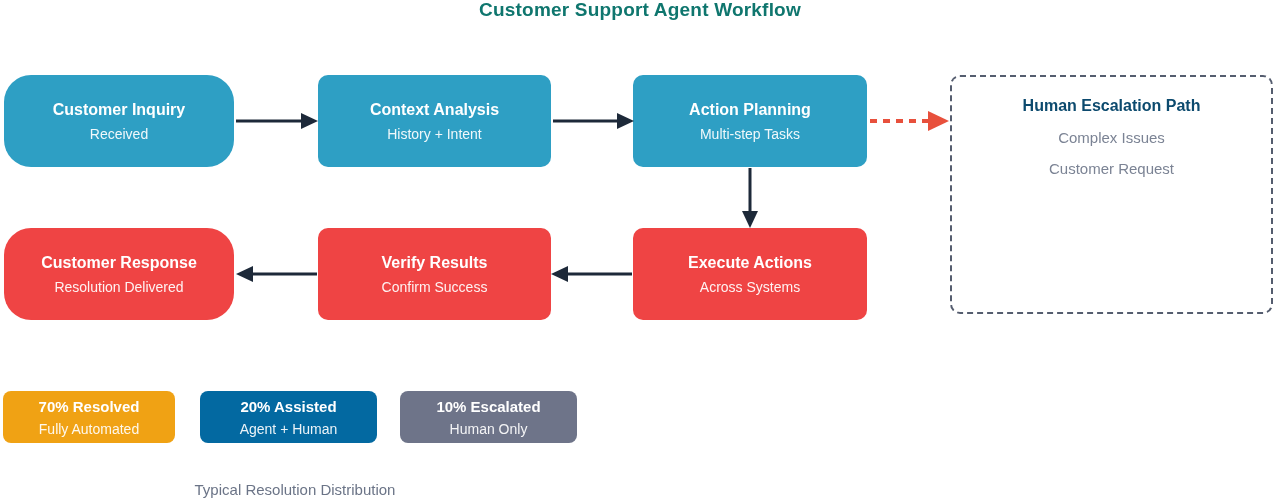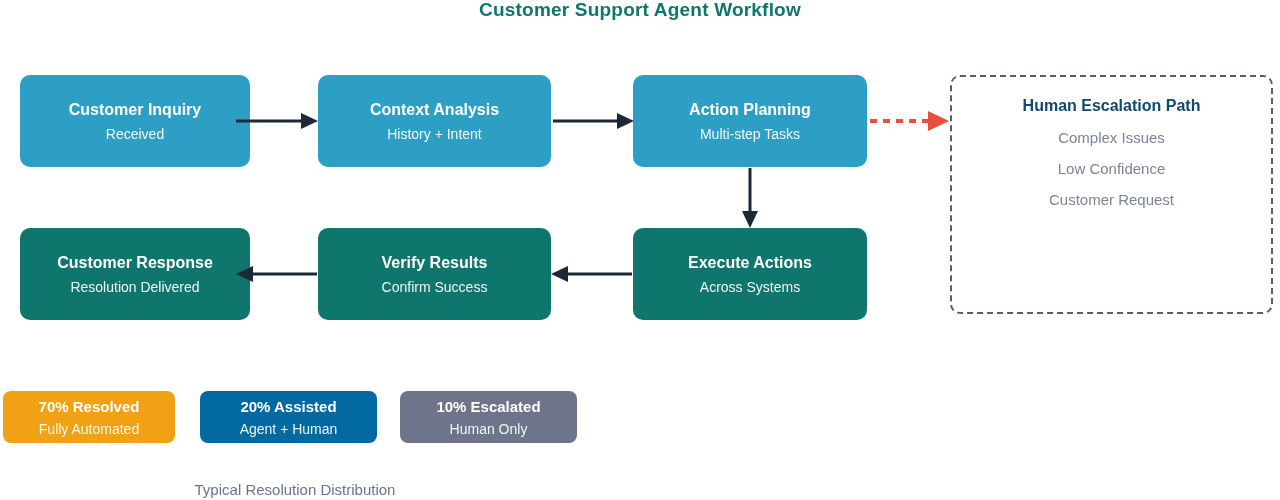--- a/index.html
+++ b/index.html
@@ -27,25 +27,25 @@
     display: flex;
     flex-direction: column;
     align-items: center;
     justify-content: center;
     text-align: center;
     color: #ffffff;
   }
   .node .node-title { font-size: 16px; font-weight: bold; line-height: 1.2; }
   .node .node-sub   { font-size: 14px; margin-top: 7px; color: rgba(255,255,255,0.93); }
   .node-blue  { background: #2e9fc4; }
-  .node-green { background: #0f766e; }
+  .node-green { background: #ef4444; }
 
   .row1 { top: 75px; }
   .row2 { top: 228px; }
-  .col1 { left: 20px;   width: 230px; }
+  .col1 { left: 4px;   width: 230px; border-radius: 27px; }
   .col2 { left: 318px; width: 233px; }
   .col3 { left: 633px; width: 234px; }
 
   .escalation {
     position: absolute;
     left: 950px; top: 75px;
     width: 323px; height: 239px;
     border: 2px dashed #555d6f;
     border-radius: 10px;
     box-sizing: border-box;
@@ -126,21 +126,20 @@
     <div class="node-sub">Confirm Success</div>
   </div>
   <div class="node node-green row2 col3">
     <div class="node-title">Execute Actions</div>
     <div class="node-sub">Across Systems</div>
   </div>
 
   <div class="escalation">
     <div class="esc-title">Human Escalation Path</div>
     <div class="esc-item">Complex Issues</div>
-    <div class="esc-item">Low Confidence</div>
     <div class="esc-item">Customer Request</div>
   </div>
 
   <svg class="arrow-layer" width="1280" height="500">
 
     <g>
       <line x1="236" y1="121" x2="303" y2="121" stroke="#1d2939" stroke-width="3"></line>
       <polygon points="318,121 301,113 301,129" fill="#1d2939"></polygon>
     </g>
 

